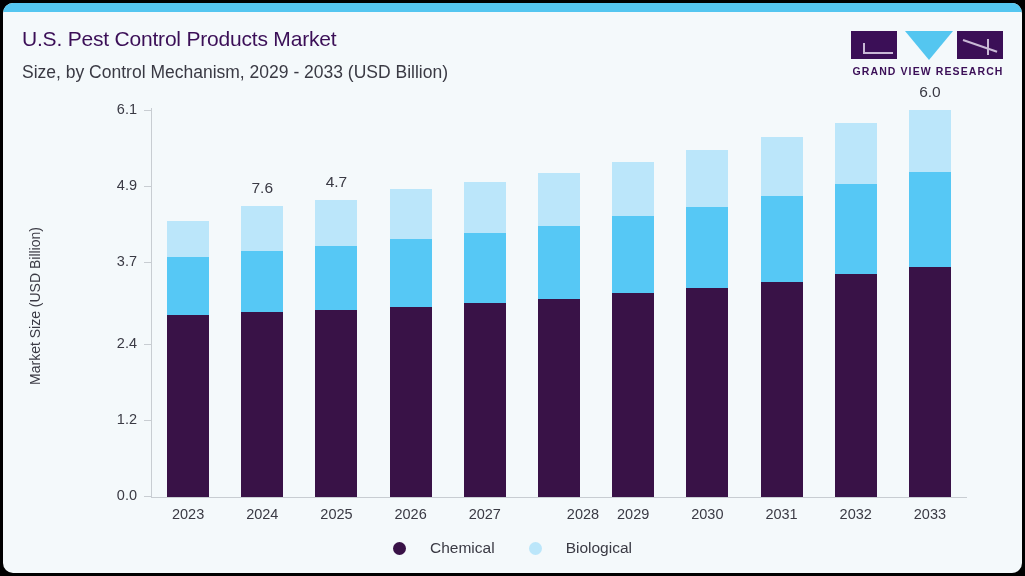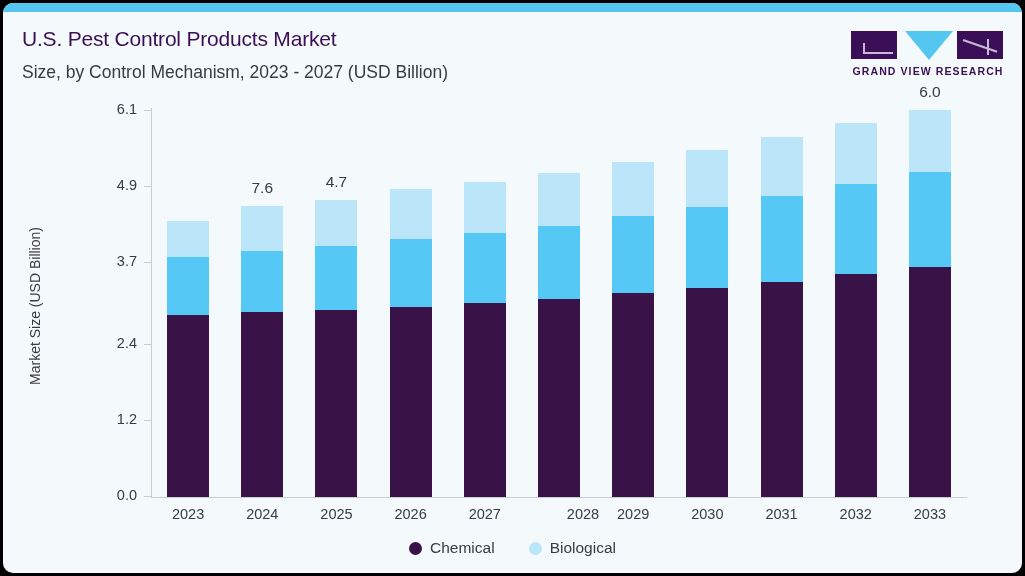--- a/index.html
+++ b/index.html
@@ -240,21 +240,21 @@
     top: 536px;
     width: 1019px;
     display: flex;
     justify-content: center;
     align-items: center;
     gap: 34px;
   }
   .legend-item {
     display: flex;
     align-items: center;
-    gap: 8px;
+    gap: 24px;
   }
   .legend-dot {
     width: 13px;
     height: 13px;
     border-radius: 50%;
     flex: 0 0 auto;
   }
   .legend-label {
     font-size: 15.5px;
     color: #3A3A44;
@@ -263,21 +263,21 @@
 </style>
 </head>
 <body>
 
 <div class="card">
 
   <div class="top-strip"></div>
 
   <div class="header">
     <div class="title">U.S. Pest Control Products Market</div>
-    <div class="subtitle">Size, by Control Mechanism, 2023 - 2027 (USD Billion)</div>
+    <div class="subtitle">Size, by Control Mechanism, 2029 - 2033 (USD Billion)</div>
 
     <div class="logo">
       <div class="logo-marks">
         <div class="logo-box left"></div>
         <div class="logo-tri"></div>
         <div class="logo-box right"></div>
       </div>
       <div class="logo-text">GRAND VIEW RESEARCH</div>
     </div>
   </div>

